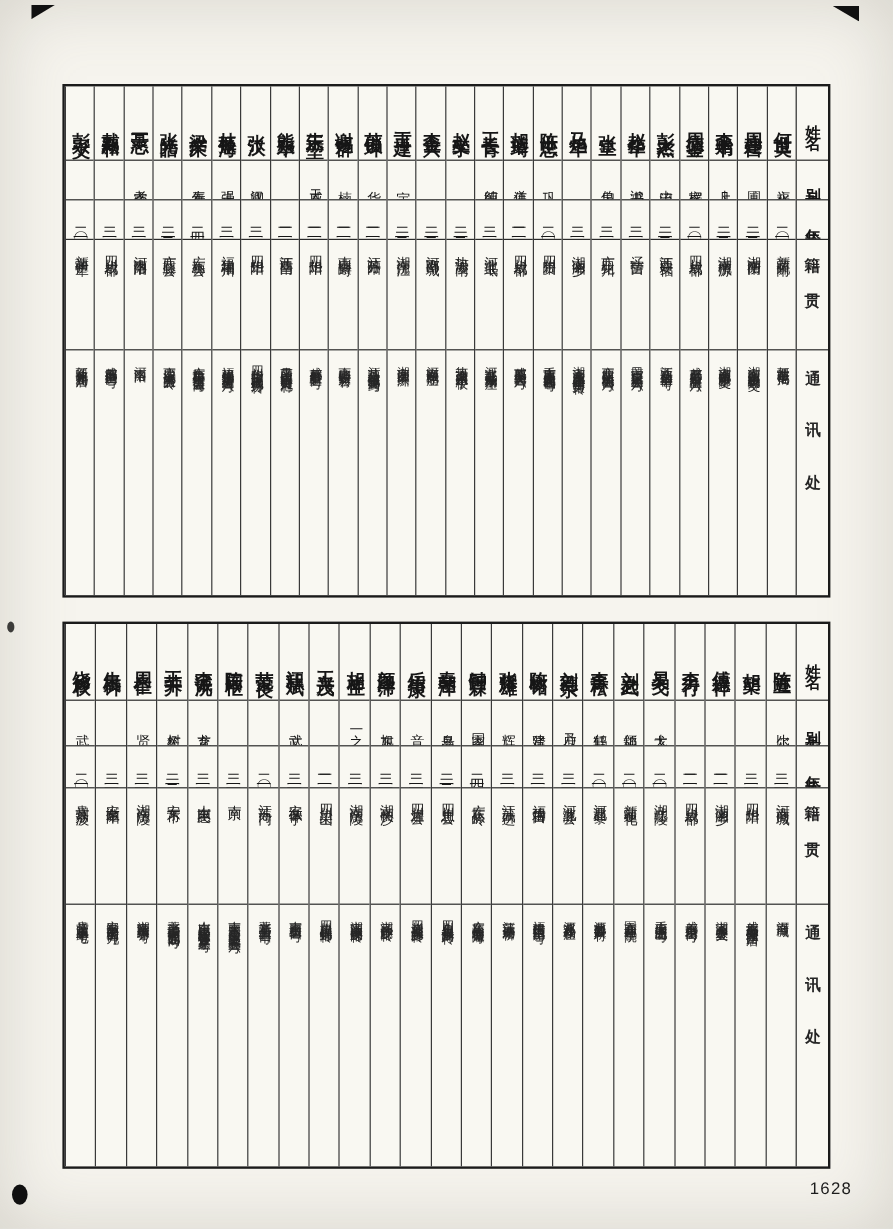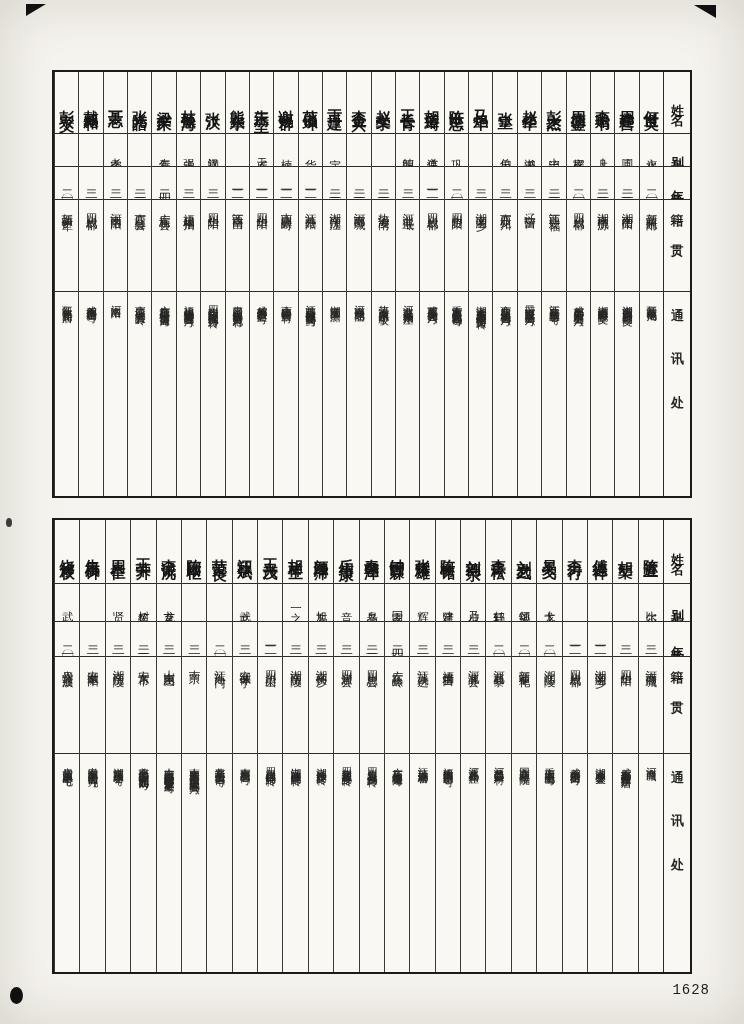--- a/index.html
+++ b/index.html
@@ -55,21 +55,21 @@
   .hdr-col .cell span{font-weight:700;font-size:13px;}
   .hc-name span{letter-spacing:9px;}
   .hc-alias span{letter-spacing:4px;}
   .hc-age span{letter-spacing:3px;}
   .hc-native span{letter-spacing:30px;}
   .hc-addr span{letter-spacing:44px;}
 
   .page-number{
     position:absolute;right:34px;bottom:26px;
     font-size:14px;letter-spacing:1px;color:#1d1d1d;
-    font-family:Liberation Mono, monospace;
+    font-family:Liberation Sans, sans-serif;
   }
 </style>
 </head>
 <body>
 
 <div class="page">
 
   <div class="artifact tl"></div>
   <div class="artifact tr"></div>
   <div class="artifact bl"></div>

